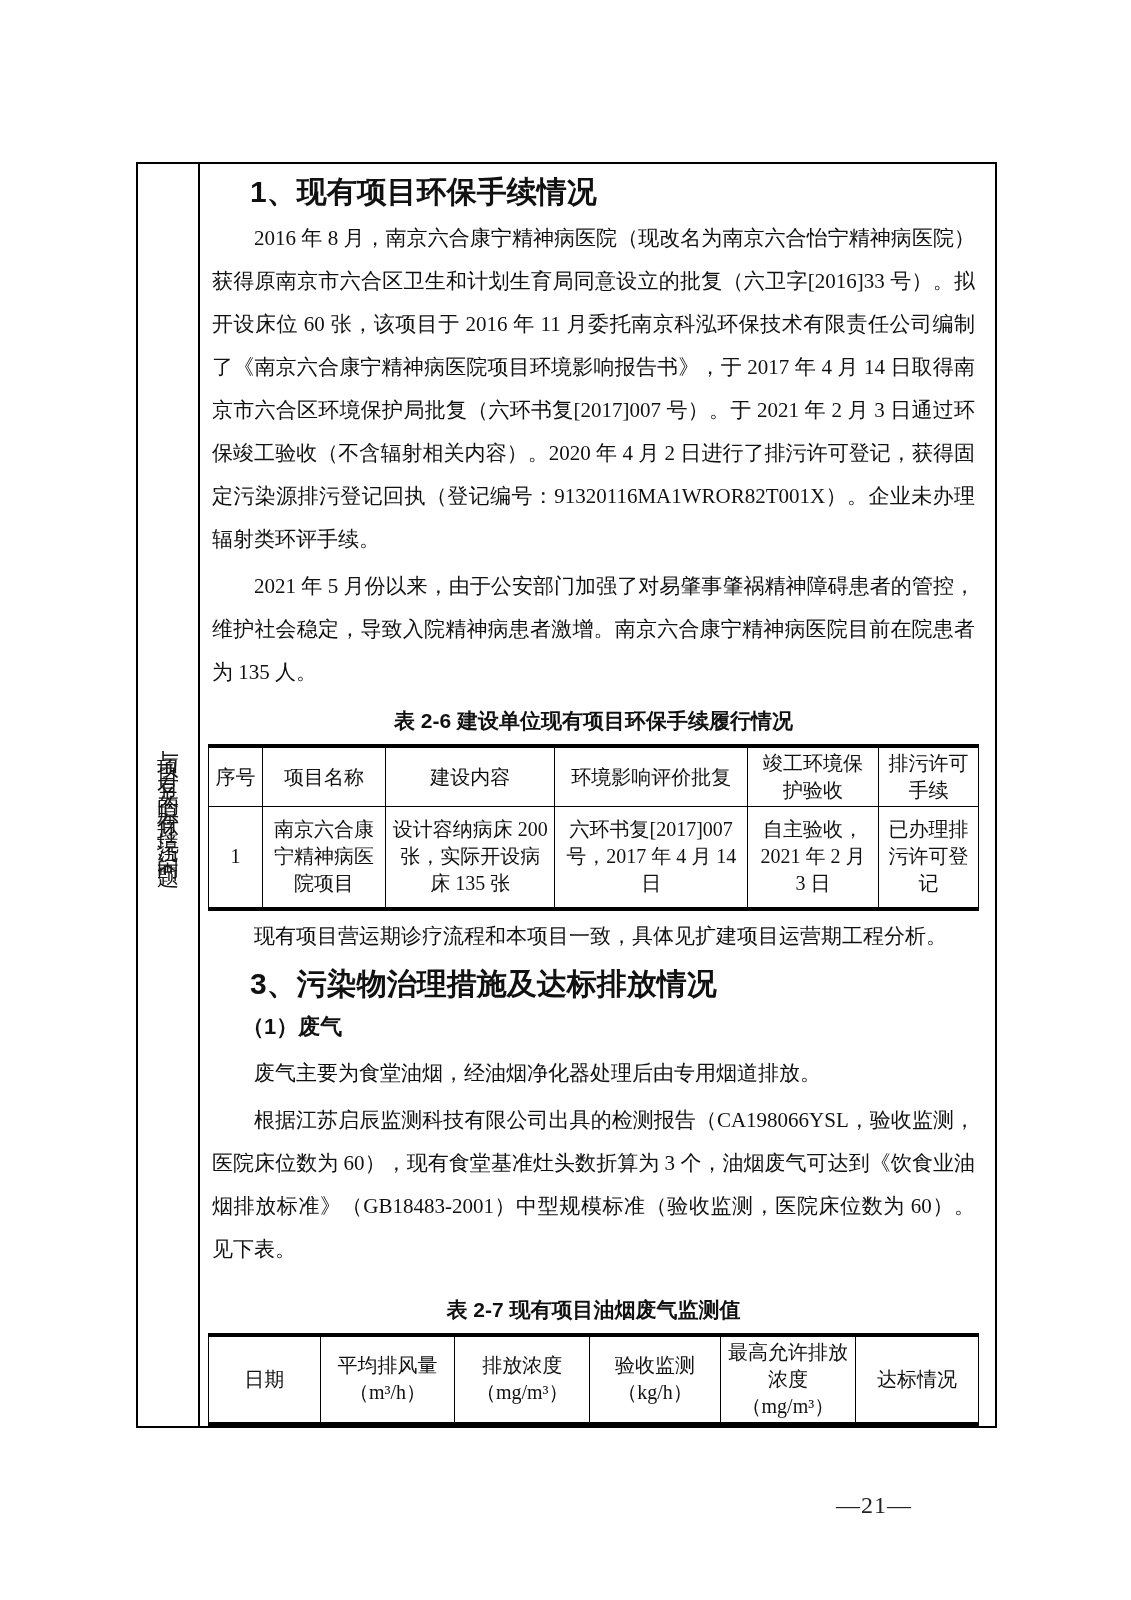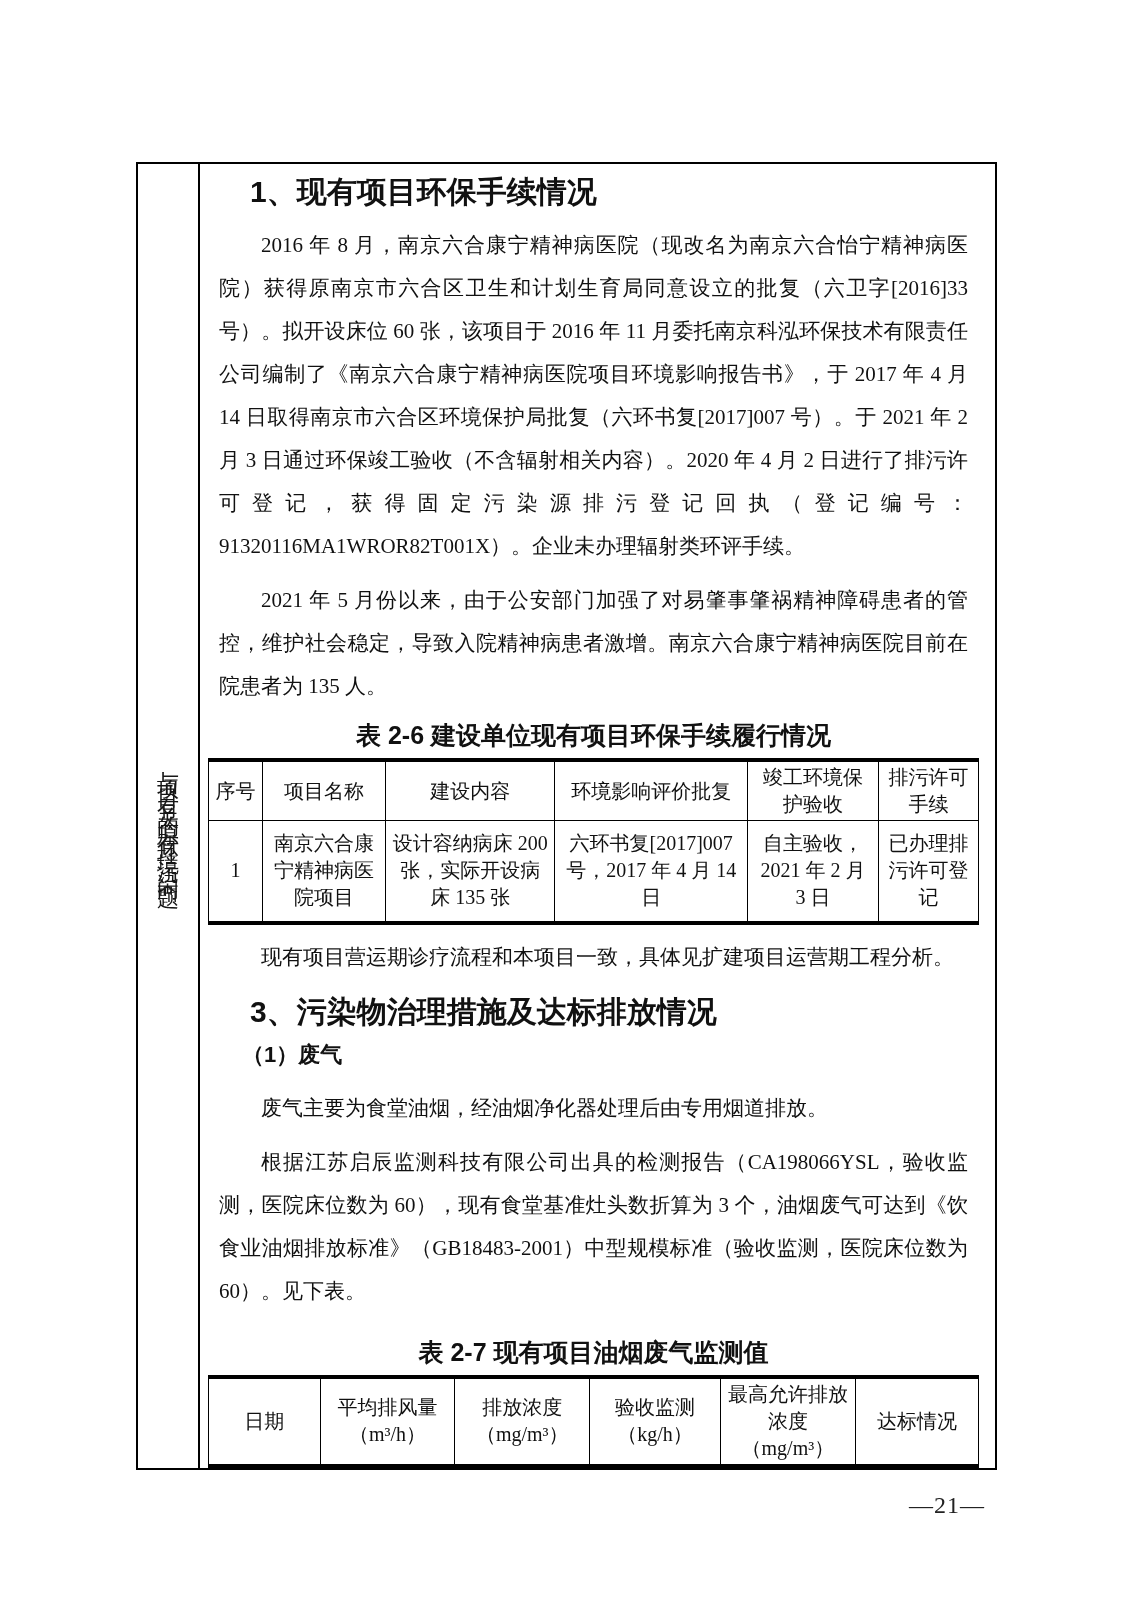--- a/index.html
+++ b/index.html
@@ -66,26 +66,26 @@
     font-size: 22px;
     line-height: 43px;
     margin: 0;
     padding-left: 34px;
   }
   p.body-para {
     font-size: 21px;
     line-height: 43px;
     text-align: justify;
     text-indent: 42px;
-    margin: 11px;
+    margin: 4px;
   }
   .table-caption {
     font-family: "Liberation Sans", "DejaVu Sans", sans-serif;
     font-weight: bold;
-    font-size: 25px;
+    font-size: 21px;
     text-align: center;
     line-height: 30px;
     margin: 12px 0 8px 0;
   }
   .table-caption.big-gap { margin-top: 24px; }
   table.doc-table {
     width: 100%;
     border-collapse: collapse;
     table-layout: fixed;
     border-top: 4px solid #000;
@@ -102,24 +102,23 @@
     padding: 2px 6px;
     box-sizing: border-box;
   }
   table.doc-table th { height: 46px; }
   table.doc-table td { height: 102px; }
   table.doc-table.t27 th { height: 78px; }
   .unit-line { display: block; }
   .label-line { display: block; }
   .page-number {
     position: absolute;
-    left: 872px;
+    left: 836px;
     top: 1492px;
     width: 150px;
-    text-align: center;
     font-size: 24px;
     color: #222;
     letter-spacing: 1px;
   }
 </style>
 </head>
 <body>
 
 <div class="page">
 

